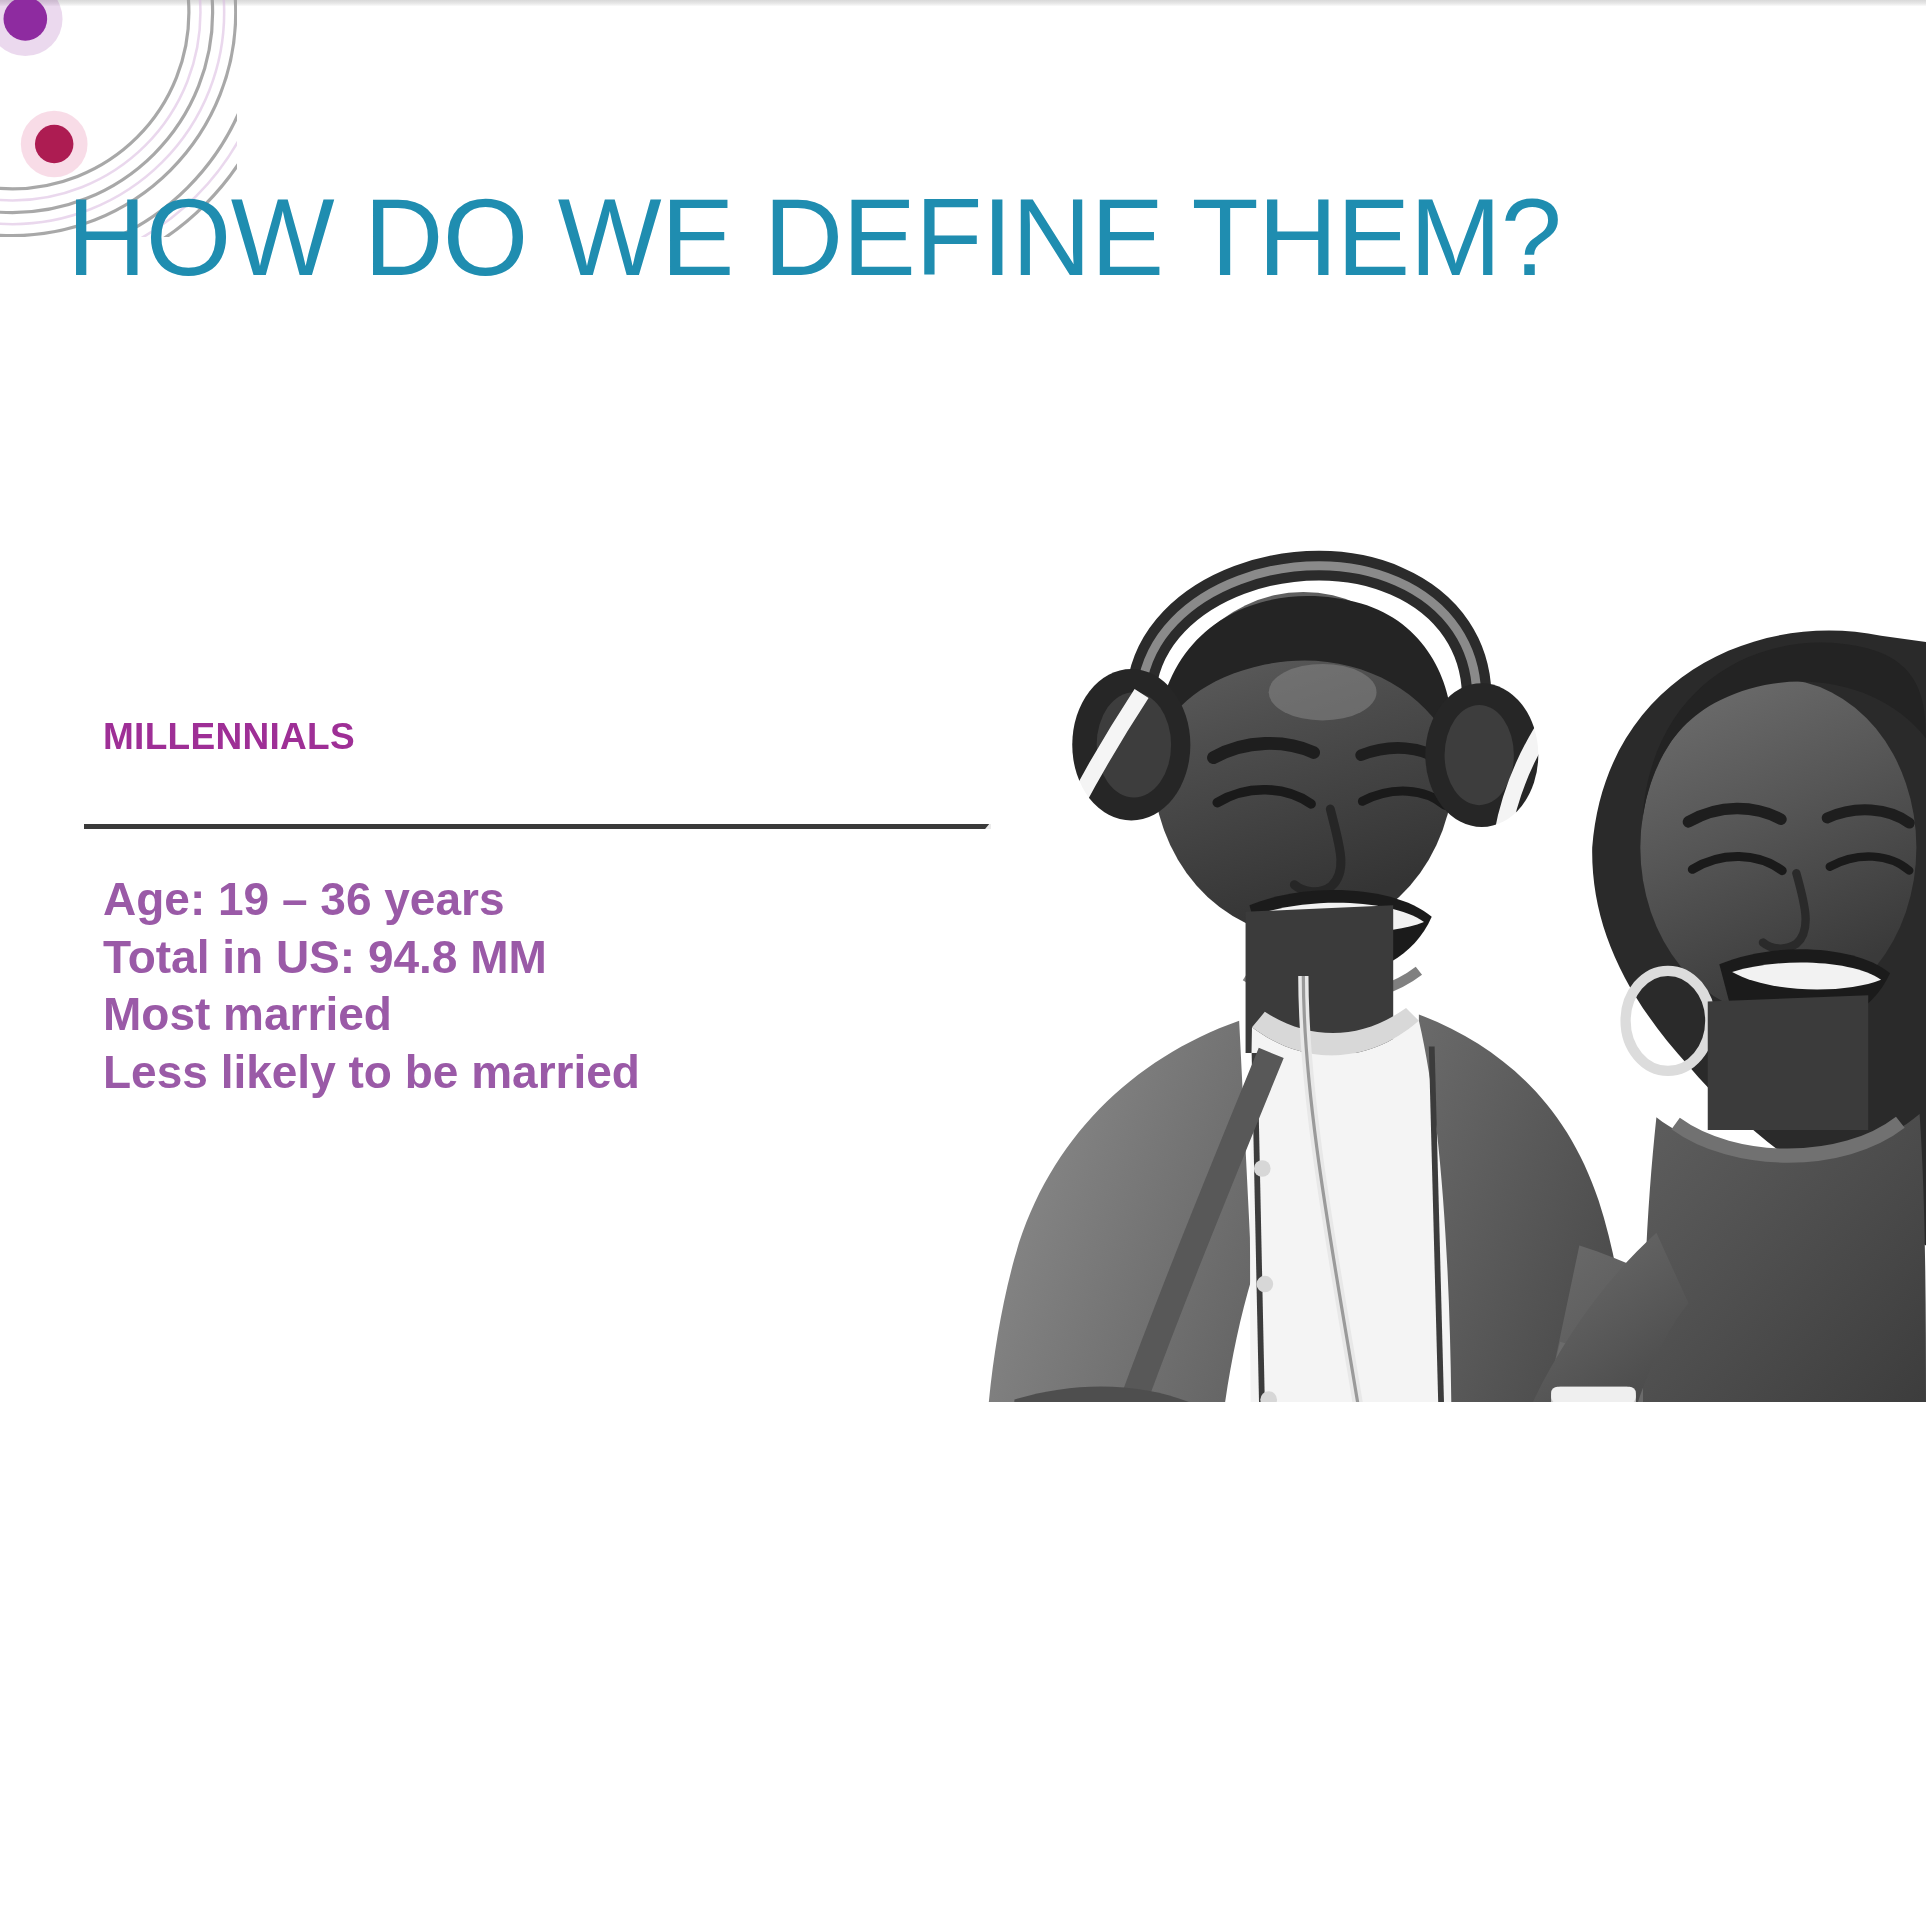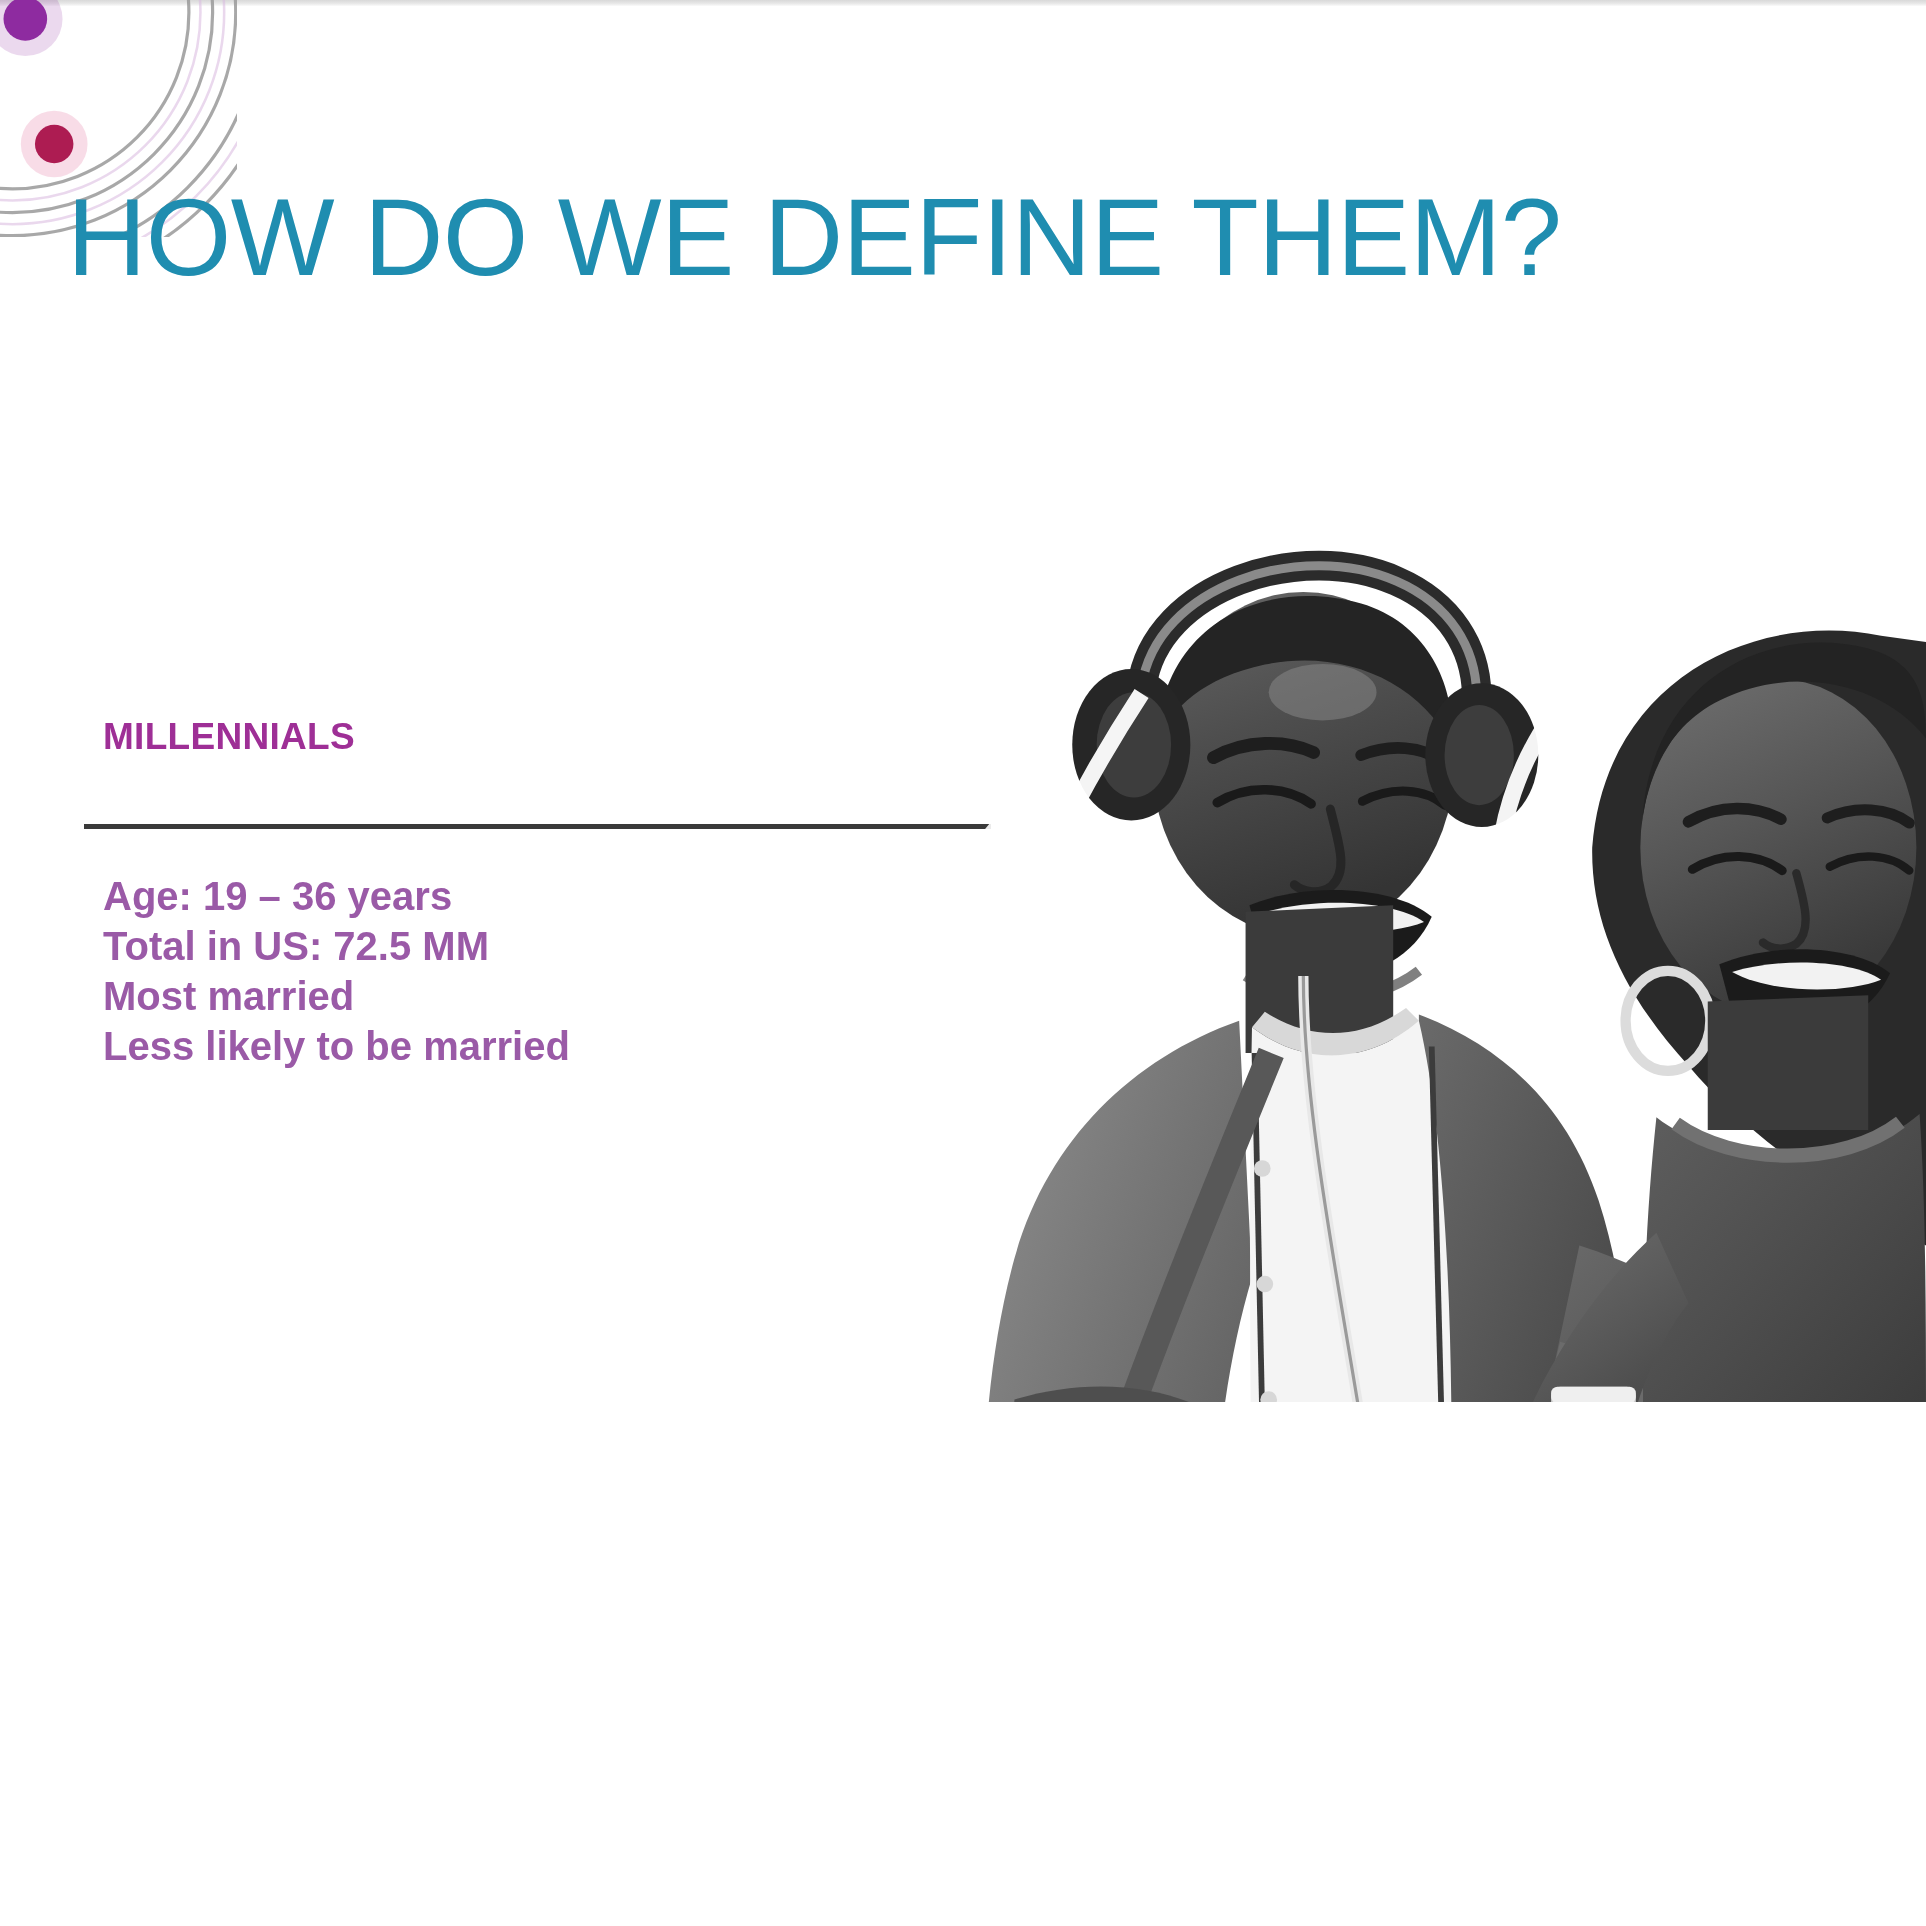--- a/index.html
+++ b/index.html
@@ -73,21 +73,21 @@
   }
   .panel-list {
     position: absolute;
     left: 0;
     top: 153px;
     margin: 0;
     padding: 0;
     list-style: none;
   }
   .panel-list li {
-    font-size: 40px;
+    font-size: 46px;
     line-height: 1.25;
     font-weight: 600;
     color: #9a5aa7;
     white-space: nowrap;
   }
 
   
   .photo {
     position: absolute;
     left: 854px;
@@ -126,21 +126,21 @@
     </svg>
   </div>
 
   <div class="title">HOW DO WE DEFINE THEM?</div>
 
   <div class="panel">
     <div class="panel-heading">MILLENNIALS</div>
     <div class="panel-rule"></div>
     <ul class="panel-list">
       <li>Age: 19 – 36 years</li>
-      <li>Total in US: 72.5 MM</li>
+      <li>Total in US: 94.8 MM</li>
       <li>Most married</li>
       <li>Less likely to be married</li>
     </ul>
   </div>
 
   <div class="photo">
     <svg width="1072" height="1438" viewBox="0 0 1670 2240">
       <defs>
         <linearGradient id="gDenim" x1="0" y1="0" x2="1" y2="1">
           <stop offset="0%" stop-color="#8f8f8f"></stop>

